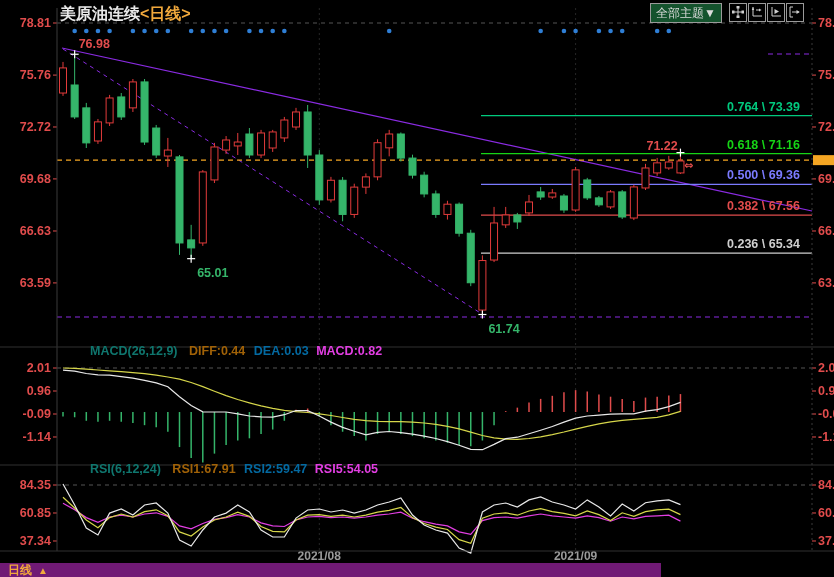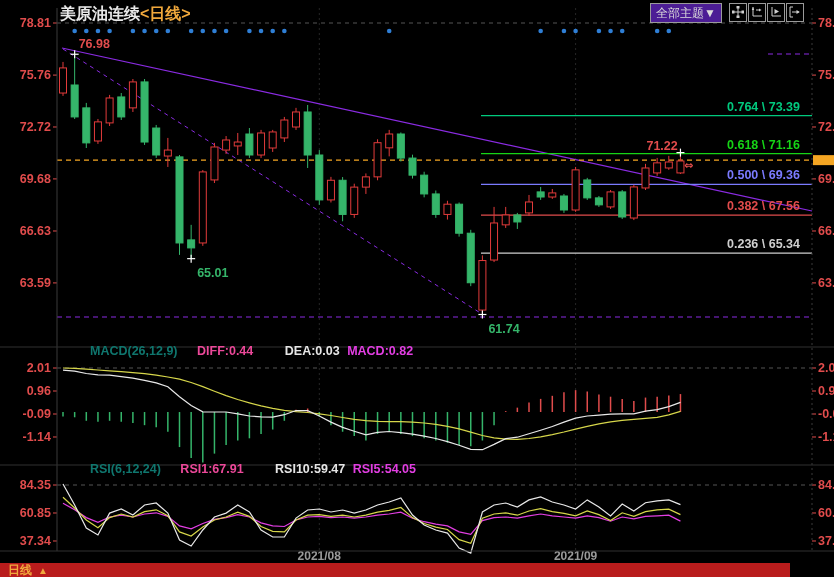--- a/index.html
+++ b/index.html
@@ -2,27 +2,27 @@
 <html><head>
 <meta charset="utf-8">
 <style>
   html,body{margin:0;padding:0;background:#000;}
   .app{position:relative;width:834px;height:577px;background:#000;overflow:hidden;
        font-family:"Liberation Sans",sans-serif;}
   #chart{position:absolute;left:0;top:0;}
   .title{position:absolute;left:60px;top:4px;font-size:16px;font-weight:700;color:#e8e8e8;z-index:5;}
   .title .period{color:#f0a83c;}
   .themes-btn{position:absolute;left:650px;top:3px;width:70px;height:18px;border:1px solid #9a9a9a;
-      color:#dcdcdc;font-size:12px;line-height:18px;text-align:center;background:#4c1d95;z-index:6;cursor:pointer;}
+      color:#dcdcdc;font-size:12px;line-height:18px;text-align:center;background:#14532d;z-index:6;cursor:pointer;}
   .tool-btn{position:absolute;top:3px;width:16px;height:17px;border:1px solid #9a9a9a;background:#000;z-index:6;cursor:pointer;}
   .tool-btn svg{display:block;margin:2px auto 0;}
   .ind-row{position:absolute;left:90px;font-size:12.5px;font-weight:700;z-index:5;white-space:nowrap;}
-  .ind-row .w{color:#0f766e;} .ind-row .y{color:#e5e5e5;margin-left:28px;} .ind-row .m{color:#e23ee2;margin-left:4px;}
-  .ind-row .w2{color:#ec4899;margin-left:16px;}
-  .bottom-bar{position:absolute;left:0;top:563px;width:790px;height:14px;background:#b91c1c;z-index:7;text-align:center;}
+  .ind-row .w{color:#0f766e;} .ind-row .y{color:#0369a1;margin-left:5px;} .ind-row .m{color:#e23ee2;margin-left:4px;}
+  .ind-row .w2{color:#a16207;margin-left:8px;}
+  .bottom-bar{position:absolute;left:0;top:563px;width:661px;height:14px;background:#701a75;z-index:7;text-align:center;}
   .bottom-tab{position:absolute;left:8px;top:0px;font-size:12px;font-weight:700;color:#f0a83c;line-height:14px;cursor:pointer;}
   .bottom-tab .arr{margin-left:6px;font-size:10px;}
 </style>
 </head>
 <body>
 
 <div class="app">
   <svg id="chart" width="834" height="577">
       <line x1="319.3" y1="8" x2="319.3" y2="551" stroke="#262626" stroke-dasharray="2 3"></line>
       <text x="319.3" y="560" fill="#9a9a9a" font-size="12" font-weight="700" text-anchor="middle" font-family="Liberation Sans,sans-serif">2021/08</text>
@@ -360,21 +360,21 @@
   <div class="ind-row" style="top:344px">
     <span class="w">MACD(26,12,9)</span>
     <span class="w2">DIFF:0.44</span>
     <span class="y">DEA:0.03</span>
     <span class="m">MACD:0.82</span>
   </div>
 
   <div class="ind-row" style="top:462px">
     <span class="w">RSI(6,12,24)</span>
     <span class="w2">RSI1:67.91</span>
-    <span class="y">RSI10:59.47</span>
+    <span class="y">RSI2:59.47</span>
     <span class="m">RSI5:54.05</span>
   </div>
 
   <div class="bottom-bar">
     <div class="bottom-tab">
       <span>日线</span><span class="arr">▲</span>
     </div>
   </div>
 </div>
 

